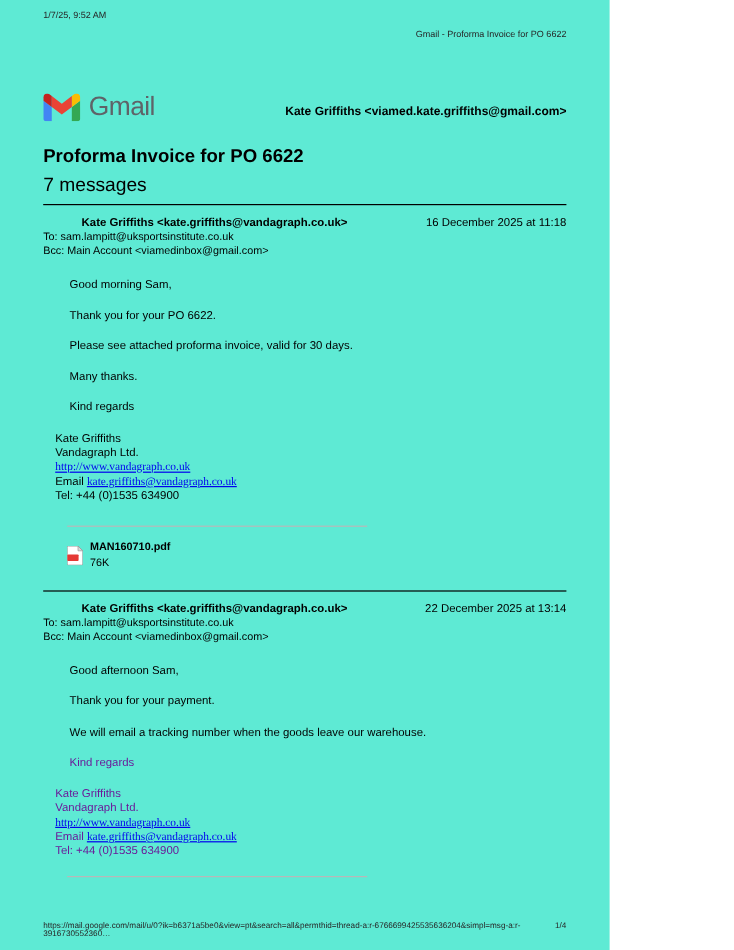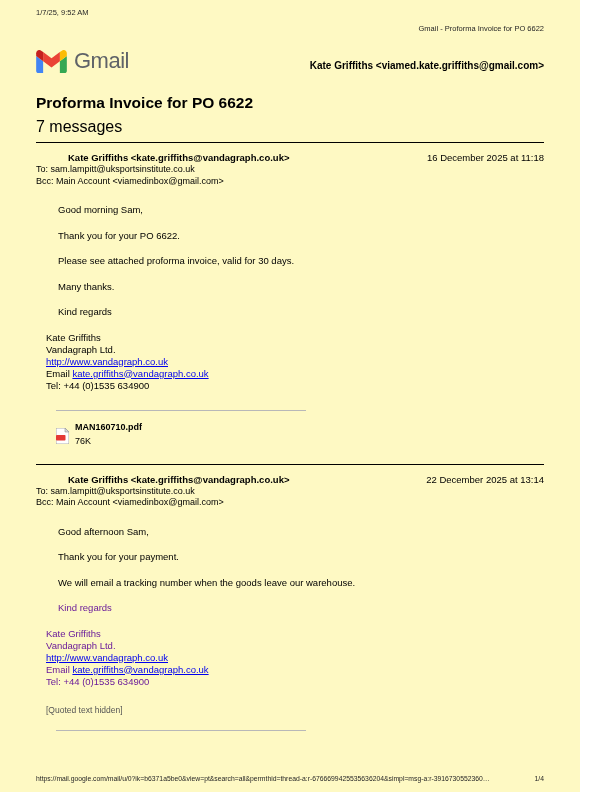--- a/index.html
+++ b/index.html
@@ -1,20 +1,20 @@
 <!DOCTYPE html>
 <html style="--link: #0000EE; --quoted: #6a1b9a; --gmail-blue: #4285f4; --gmail-green: #34a853; --gmail-yellow: #fbbc04; --gmail-red: #ea4335; --gmail-darkred: #c5221f;"><head>
 <meta charset="utf-8">
 <style>
   * { margin:0; padding:0; box-sizing:border-box; }
   html,body { background:#ffffff; }
   .page {
     position:relative;
-    width:580px; height:792px;
-    background:#fef9c3;
+    width:508px; height:792px;
+    background:#5eead4;
     font-family:"Liberation Sans", sans-serif;
     color:#000;
     overflow:hidden;
   }
   .content { padding:0 36px; }
 
   
   .print-header {
     position:absolute; top:8px; left:36px; right:36px;
     font-size:7.5px; color:#262626; height:10px;
@@ -22,42 +22,42 @@
   .print-dt { position:absolute; left:0; top:0; }
   .print-title { position:absolute; left:0; right:0; top:16px; text-align:right; }
   .print-footer {
     position:absolute; bottom:10px; left:36px; right:36px;
     display:flex; justify-content:space-between;
     font-size:6.8px; color:#262626;
   }
 
   
   .gmail-header {
-    margin-top:48px;
+    margin-top:76px;
     display:flex; justify-content:space-between; align-items:flex-end;
   }
   .logo-wrap { display:flex; align-items:center; gap:7px; }
   .logo-wrap svg { display:block; }
   .wordmark { font-size:22px; color:#5f6368; letter-spacing:-0.5px; }
   .account { font-size:10px; font-weight:bold; padding-bottom:3px; }
 
   
   .subject { margin-top:20px; font-size:15.5px; font-weight:bold; }
   .msg-count { margin-top:6px; font-size:16px; }
   hr.thread-rule { border:none; border-top:1px solid #000; margin-top:6px; }
 
   
   .message { margin-top:9px; }
   .msg-head { display:flex; justify-content:space-between; font-size:9.5px; line-height:12px;padding-left:32px; }
   .sender { font-weight:bold; }
   .meta { font-size:9px; line-height:11.5px; }
   .msg-body { margin:17px 0 0 10px; font-size:9.5px; line-height:12.5px; }
   .para { margin-bottom:13px;margin-left:12px; }
   .sig { line-height:12px; margin-bottom:13px; }
-  a.link { color:var(--link, #0000EE); text-decoration:underline; cursor:pointer; }
+  a.link { color:var(--link, #0000EE); text-decoration:underline; cursor:pointer;font-family:Liberation Serif, serif; }
   .quoted { color:var(--quoted, #6a1b9a); }
   .quoted-hidden { color:#555; font-size:8.5px; margin-top:16px; }
 
   
   .att-divider { border:none; border-top:1px solid #b8b8b8; width:250px; margin:18px 0 9px 10px; }
   .attachment { display:flex; gap:6px; margin-left:10px; align-items:flex-end; }
   .att-texts { padding-top:1px; }
   .att-name { font-size:9px; font-weight:bold; }
   .att-size { font-size:9px; margin-top:2px; }
   .msg1-bottom { margin-top:16px; }
@@ -152,21 +152,20 @@
         <div class="para">We will email a tracking number when the goods leave our warehouse.</div>
         <div class="para quoted">Kind regards</div>
         <div class="sig">
           <div class="quoted">Kate Griffiths</div>
           <div class="quoted">Vandagraph Ltd.</div>
           <div><a class="link">http://www.vandagraph.co.uk</a></div>
           <div><span class="quoted">Email </span><a class="link">kate.griffiths@vandagraph.co.uk</a></div>
           <div class="quoted">Tel: +44 (0)1535 634900</div>
         </div>
 
-        <div class="quoted-hidden">[Quoted text hidden]</div>
         <hr class="end-divider">
       </div>
     </div>
 
   </div>
 
   <div class="print-footer">
     <span>https://mail.google.com/mail/u/0?ik=b6371a5be0&amp;view=pt&amp;search=all&amp;permthid=thread-a:r-6766699425535636204&amp;simpl=msg-a:r-3916730552360…</span>
     <span>1/4</span>
   </div>

